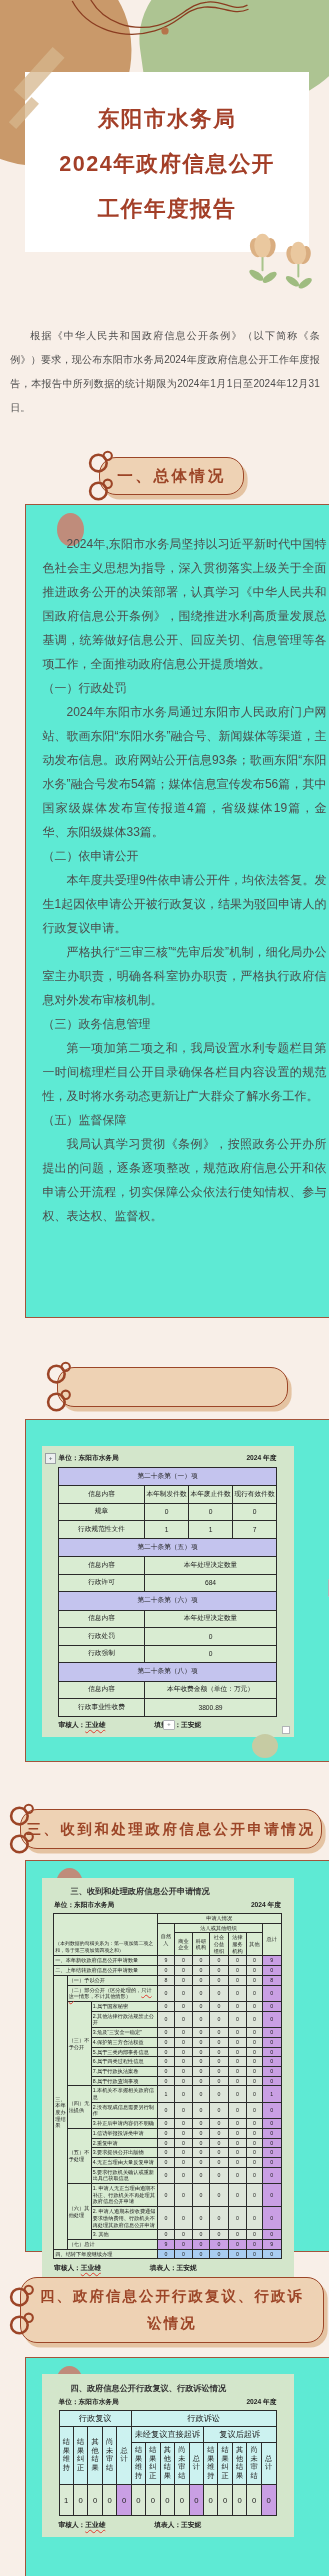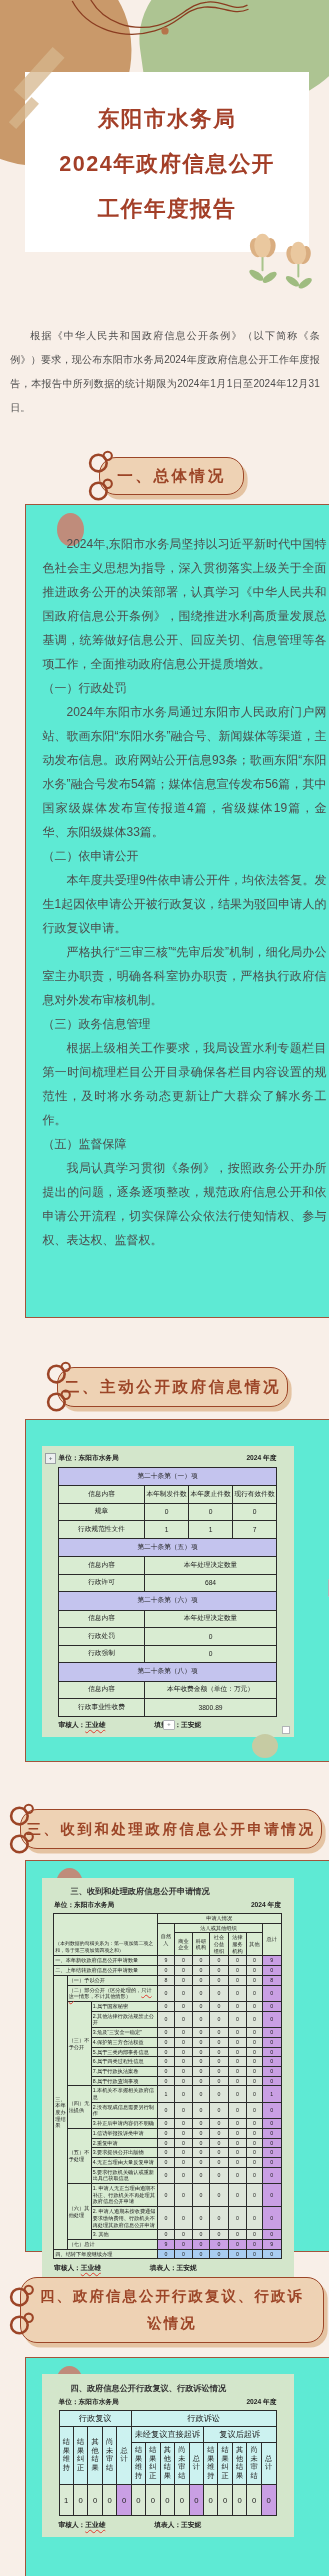--- a/index.html
+++ b/index.html
@@ -139,36 +139,35 @@
 
 <div class="card" style="margin-top:9.3px;min-height:814px;padding:27px 16.5px 15.5px 16.5px;">
   <div class="pink-dot" style="left:31px;top:8.2px;"></div>
   <div class="para indent">2024年,东阳市水务局坚持以习近平新时代中国特色社会主义思想为指导，深入贯彻落实上级关于全面推进政务公开的决策部署，认真学习《中华人民共和国政府信息公开条例》，围绕推进水利高质量发展总基调，统筹做好信息公开、回应关切、信息管理等各项工作，全面推动政府信息公开提质增效。</div>
   <div class="para">（一）行政处罚</div>
   <div class="para indent">2024年东阳市水务局通过东阳市人民政府门户网站、歌画东阳“东阳水务”融合号、新闻媒体等渠道，主动发布信息。政府网站公开信息93条；歌画东阳“东阳水务”融合号发布54篇；媒体信息宣传发布56篇，其中国家级媒体发布宣传报道4篇，省级媒体19篇，金华、东阳级媒体33篇。</div>
   <div class="para">（二）依申请公开</div>
   <div class="para indent">本年度共受理9件依申请公开件，均依法答复。发生1起因依申请公开被行政复议，结果为驳回申请人的行政复议申请。</div>
   <div class="para indent">严格执行“三审三核”“先审后发”机制，细化局办公室主办职责，明确各科室协办职责，严格执行政府信息对外发布审核机制。</div>
   <div class="para">（三）政务信息管理</div>
-  <div class="para indent">根据上级相关工作要求，我局设置水利专题栏目第一时间梳理栏目公开目录确保各栏目内容设置的规范性，及时将水务动态更新让广大群众了解水务工作。</div>
+  <div class="para indent">第一项加第二项之和，我局设置水利专题栏目第一时间梳理栏目公开目录确保各栏目内容设置的规范性，及时将水务动态更新让广大群众了解水务工作。</div>
   <div class="para">（五）监督保障</div>
   <div class="para indent">我局认真学习贯彻《条例》，按照政务公开办所提出的问题，逐条逐项整改，规范政府信息公开和依申请公开流程，切实保障公众依法行使知情权、参与权、表达权、监督权。</div>
 </div>
 
 <div class="sec-wrap" style="margin:49px 0 0 57px;width:231px;">
   <div class="sec-head" style="height:40px;">
     <span class="coil">
       <svg width="29" height="57" viewBox="0 0 56 110">
         <circle cx="22" cy="30" r="16" fill="none" stroke="#9c4527" stroke-width="5"></circle>
         <circle cx="40" cy="16" r="8" fill="none" stroke="#9c4527" stroke-width="4"></circle>
         <circle cx="22" cy="84" r="16" fill="none" stroke="#9c4527" stroke-width="5"></circle>
         <circle cx="40" cy="70" r="8" fill="none" stroke="#9c4527" stroke-width="4"></circle>
       </svg>
     </span>
-    <span>二、主动公开政府信息情况</span>
   </div>
 </div>
 
 <div class="card" style="margin-top:12px;height:343px;">
   <div class="panel" style="margin-top:26px;">
     <div class="unit-row" style="width:218px;">
       <span class="move-handle">+</span>
       <span>单位：东阳市水务局</span>
       <span>2024 年度</span>
     </div>

